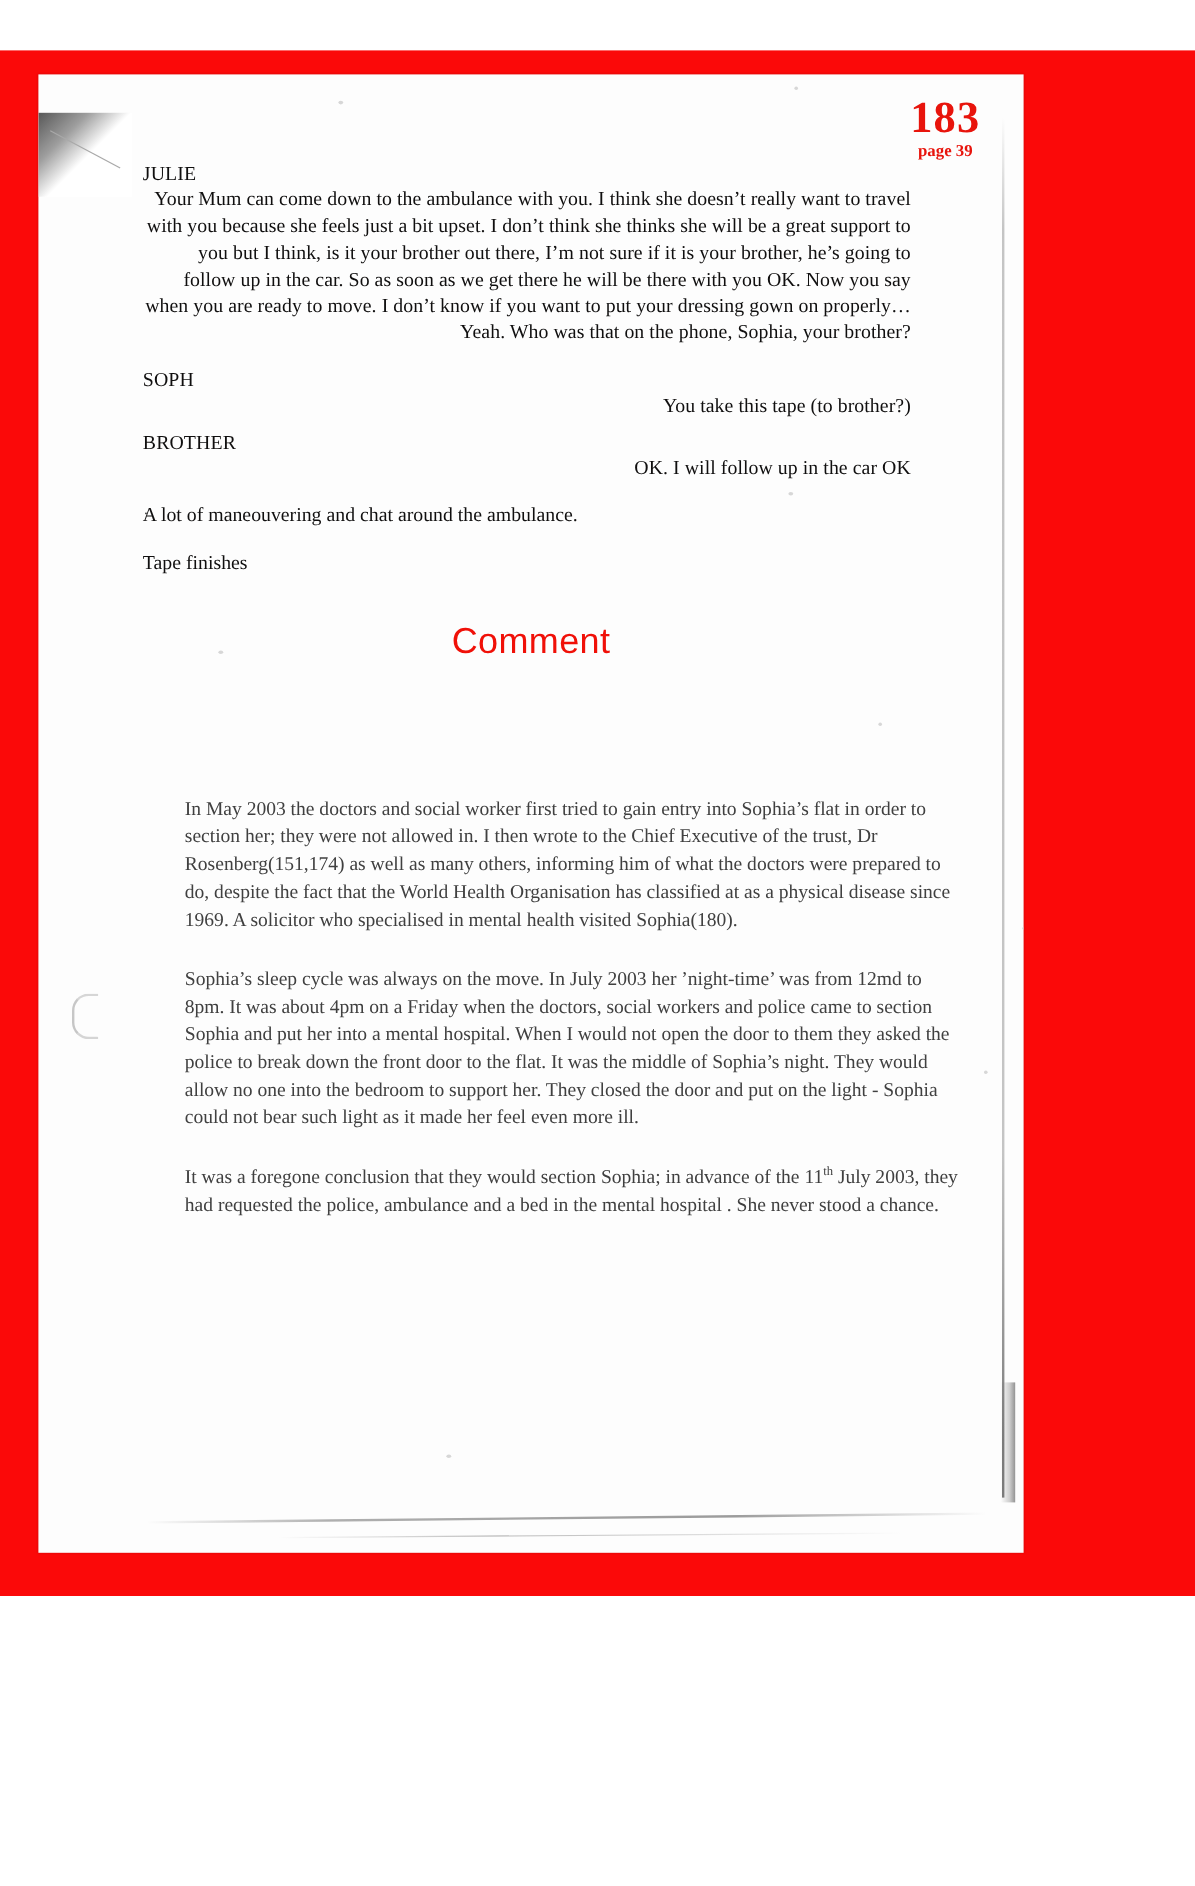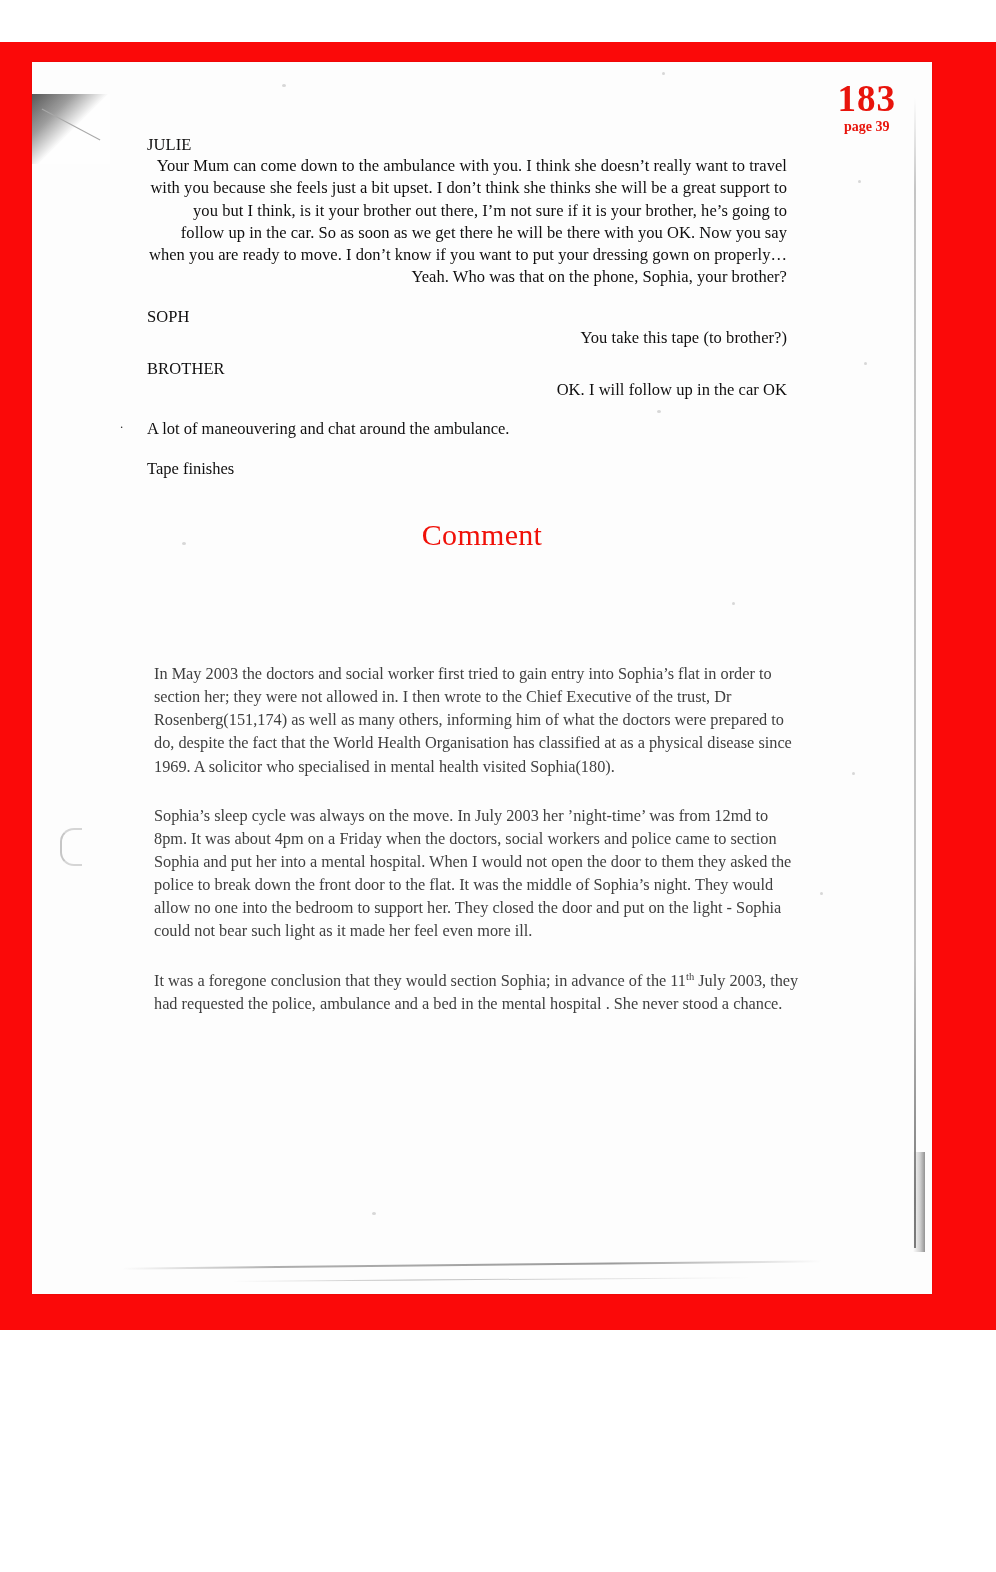--- a/index.html
+++ b/index.html
@@ -25,21 +25,21 @@
     left: 0;
     top: 42px;
     width: 996px;
     height: 1288px;
     background: #fb0909;
   }
   .paper {
     position: absolute;
     left: 32px;
     top: 62px;
-    width: 900px;
+    width: 821px;
     height: 1232px;
     background: #fdfdfd;
     box-shadow: 0 0 2px rgba(0,0,0,0.15);
     overflow: hidden;
   }
   
   .scan-corner {
     position: absolute;
     left: 0;
     top: 32px;
@@ -134,21 +134,20 @@
     line-height: 1;
   }
 
   
   .transcript {
     position: absolute;
     left: 87px;
     top: 72px;
     width: 640px;
     color: #100f0f;
-    margin-left: 28px;
   }
   .speaker {
     font-size: 16.5px;
     line-height: 1.28;
     letter-spacing: 0.1px;
   }
   .speech {
     font-size: 16.5px;
     line-height: 1.35;
     letter-spacing: 0.05px;
@@ -173,21 +172,21 @@
 
   
   .comment-heading {
     position: absolute;
     left: 0;
     right: 0;
     top: 456px;
     text-align: center;
     color: #f01008;
     font-size: 30px;
-    font-family: Liberation Serif, serif;
+    font-family: Liberation Sans, sans-serif;
     letter-spacing: 0.3px;
   }
 
   
   .body-block {
     position: absolute;
     left: 122px;
     top: 600px;
     width: 648px;
     color: #404040;

